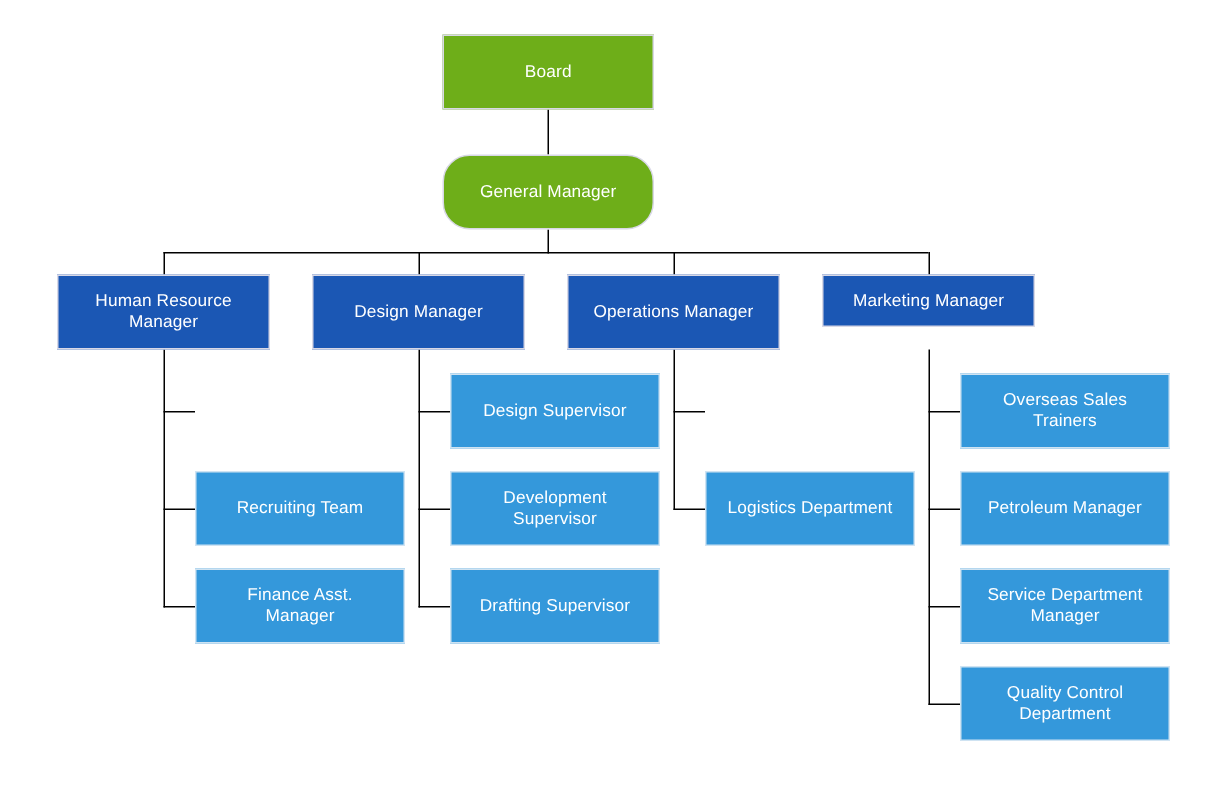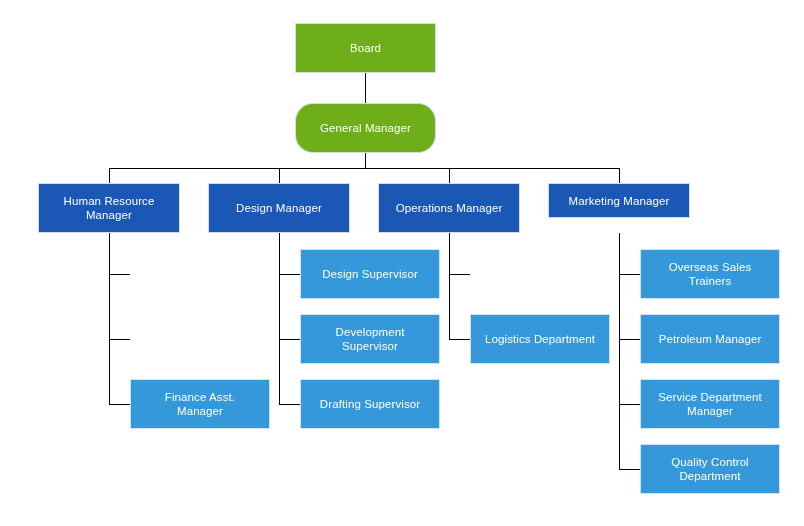--- a/index.html
+++ b/index.html
@@ -112,20 +112,23 @@
 
   <div class="node level-mgr" style="left:378px; top:183px; width:142px; height:50px;">
     <span class="node-label">Operations Manager</span>
   </div>
 
   <div class="node level-mgr" style="left:548px; top:183px; width:142px; height:35px;">
     <span class="node-label">Marketing Manager</span>
   </div>
 
 
+  <div class="node level-staff" style="left:130px; top:314px; width:140px; height:50px;">
+    <span class="node-label">Recruiting Team</span>
+  </div>
 
   <div class="node level-staff" style="left:130px; top:379px; width:140px; height:50px;">
     <span class="node-label">Finance Asst.
 Manager</span>
   </div>
 
   <div class="node level-staff" style="left:300px; top:249px; width:140px; height:50px;">
     <span class="node-label">Design Supervisor</span>
   </div>
 

